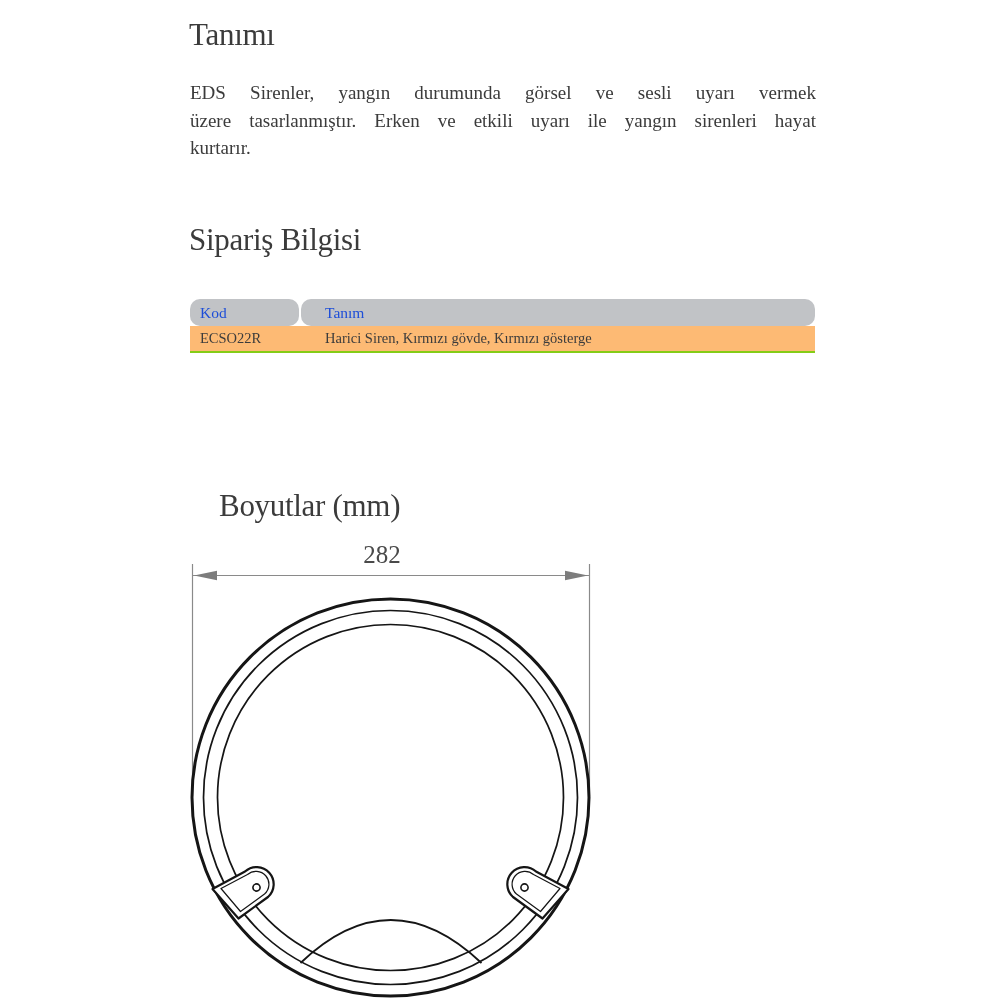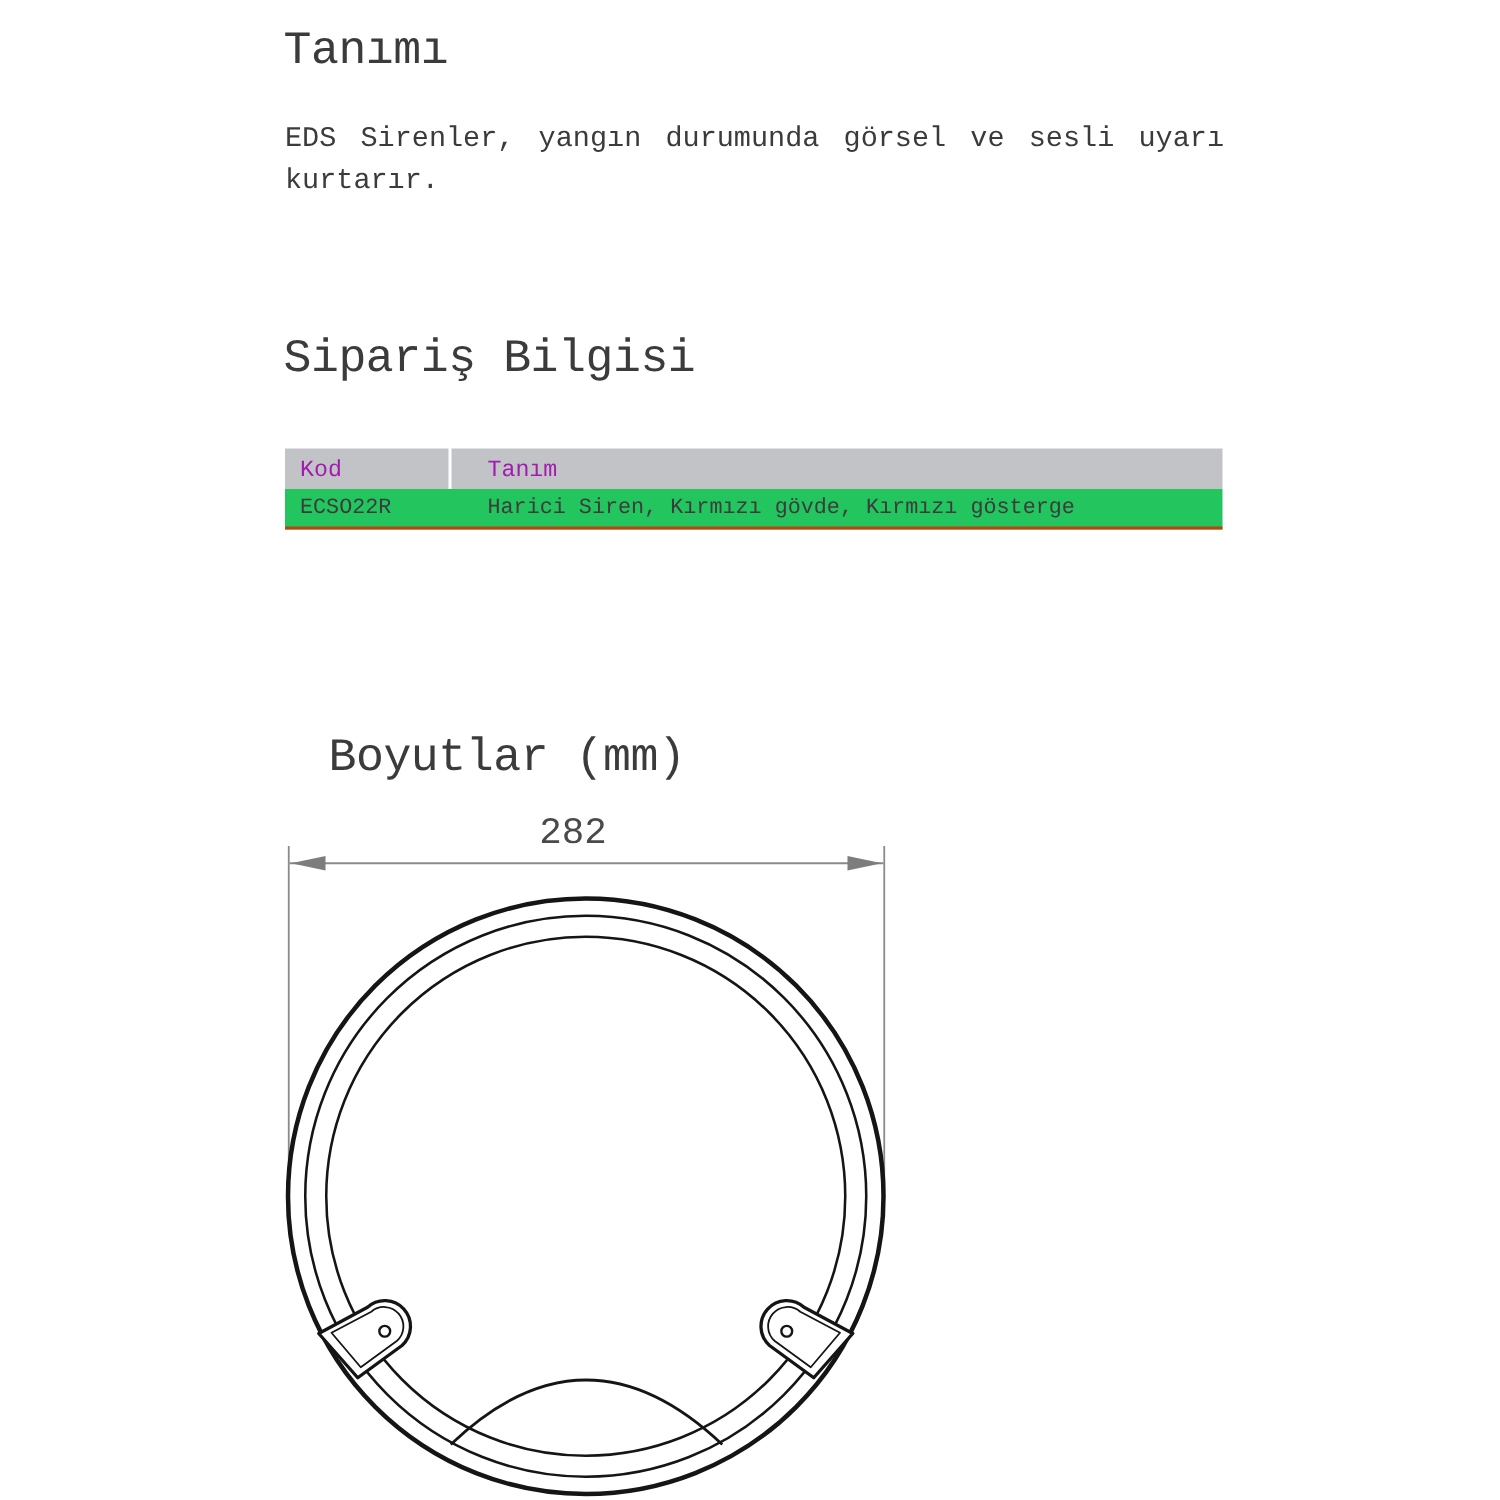--- a/index.html
+++ b/index.html
@@ -2,21 +2,21 @@
 <html><head>
 <meta charset="utf-8">
 <style>
   html, body { margin: 0; padding: 0; background: #ffffff; }
   .page {
     position: relative;
     width: 1000px;
     height: 1000px;
     background: #ffffff;
     overflow: hidden;
-    font-family: Liberation Mono, monospace;
+    font-family: Liberation Serif, serif;
     color: var(--text, #3b3b3b);
   }
   .abs { position: absolute; }
   .heading {
     font-size: 31px;
     font-weight: 400;
     letter-spacing: -0.3px;
     color: var(--text, #3b3b3b);
     white-space: nowrap;
   }
@@ -32,26 +32,27 @@
   }
   .para-line.last { text-align-last: left; }
   .table { left: 190px; width: 625px; font-weight: 400; }
   .thead { display: flex; gap: 2px; }
   .th {
     background: var(--table-header-bg, #c1c3c6);
     height: 27px;
     display: flex;
     align-items: center;
     font-size: 15.5px;
-    color: #a21caf;
+    color: #1d4ed8;
+    border-radius: 10px;
   }
   .trow {
     display: flex; gap: 2px;
-    background: #22c55e;
-    border-bottom: 2px solid #c2410c;
+    background: #fdba74;
+    border-bottom: 2px solid #84cc16;
   }
   .td {
     height: 25px;
     display: flex;
     align-items: center;
     font-size: 14.5px;
     color: #3c3c3c;
   }
   .col1 { width: 109px; padding-left: 10px; box-sizing: border-box; }
   .col2 { flex: 1; padding-left: 24px; }
@@ -65,20 +66,21 @@
 </style>
 </head>
 <body>
 
 <div class="page" style="--text: #3b3b3b; --table-header-bg: #c1c3c6; --dimension-gray: #8a8a8a; --drawing-black: #151515;">
 
   <div class="abs heading" style="left:189px; top:17px;">Tanımı</div>
 
   <div class="abs para" style="top:79px;">
     <div class="para-line">EDS Sirenler, yangın durumunda görsel ve sesli uyarı vermek</div>
+    <div class="para-line">üzere tasarlanmıştır. Erken ve etkili uyarı ile yangın sirenleri hayat</div>
     <div class="para-line last">kurtarır.</div>
   </div>
 
   <div class="abs heading" style="left:189px; top:222px;">Sipariş Bilgisi</div>
 
   <div class="abs table" style="top:299px;">
     <div class="thead">
       <div class="th col1">Kod</div>
       <div class="th col2">Tanım</div>
     </div>

